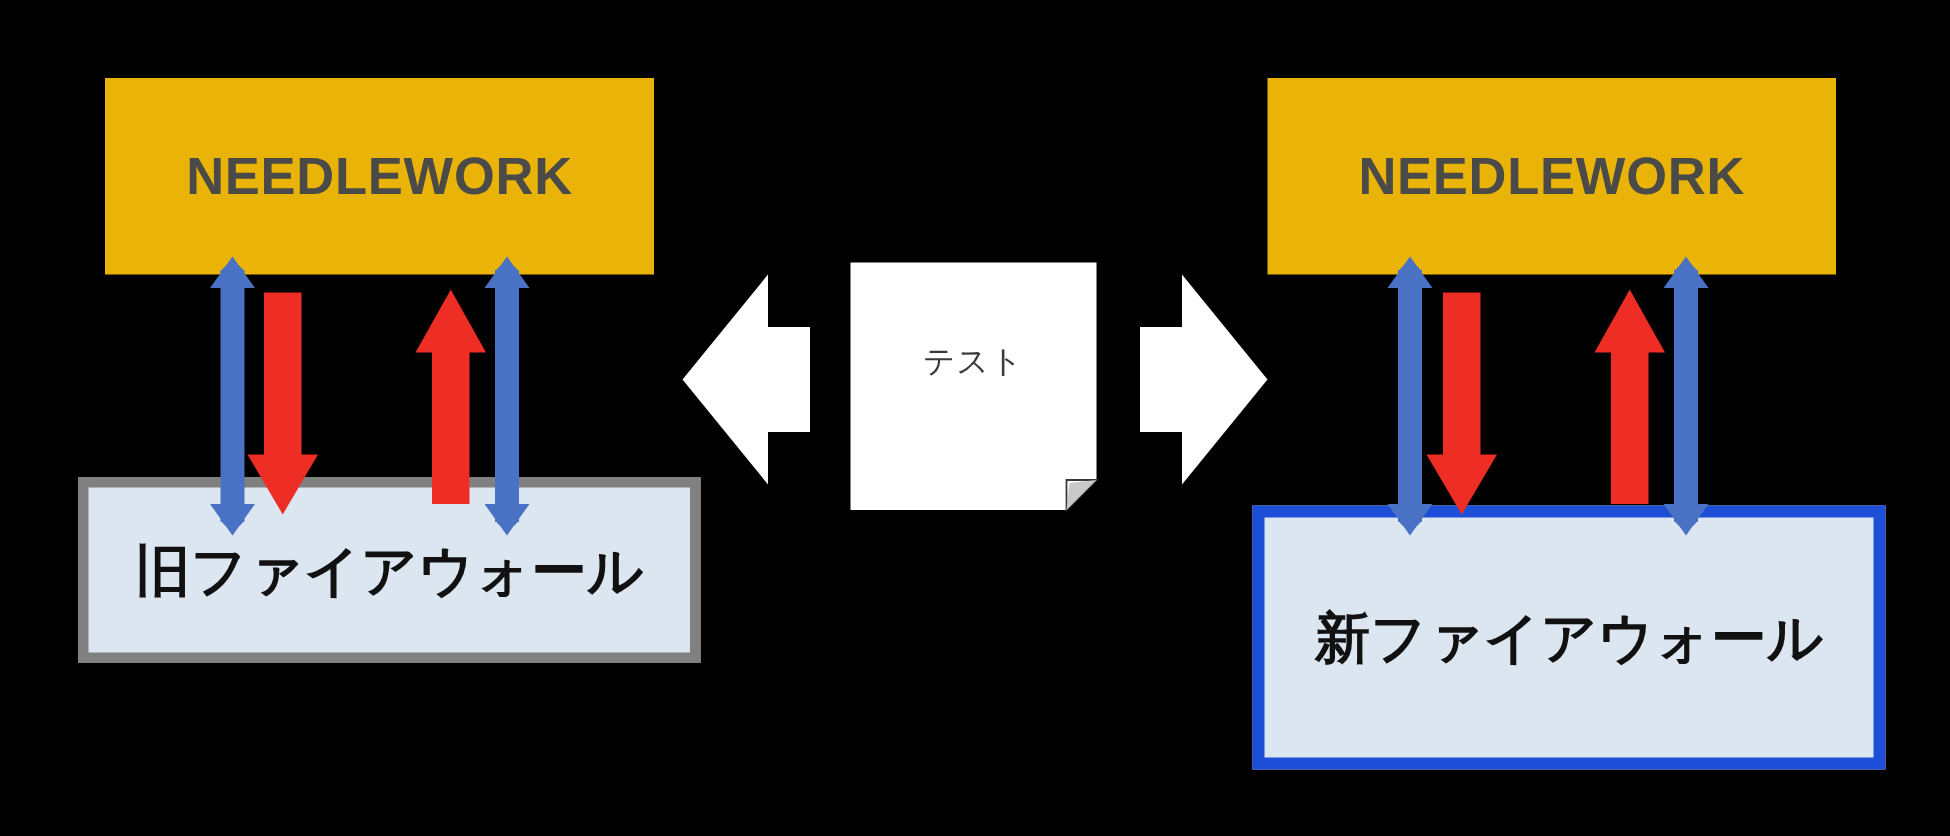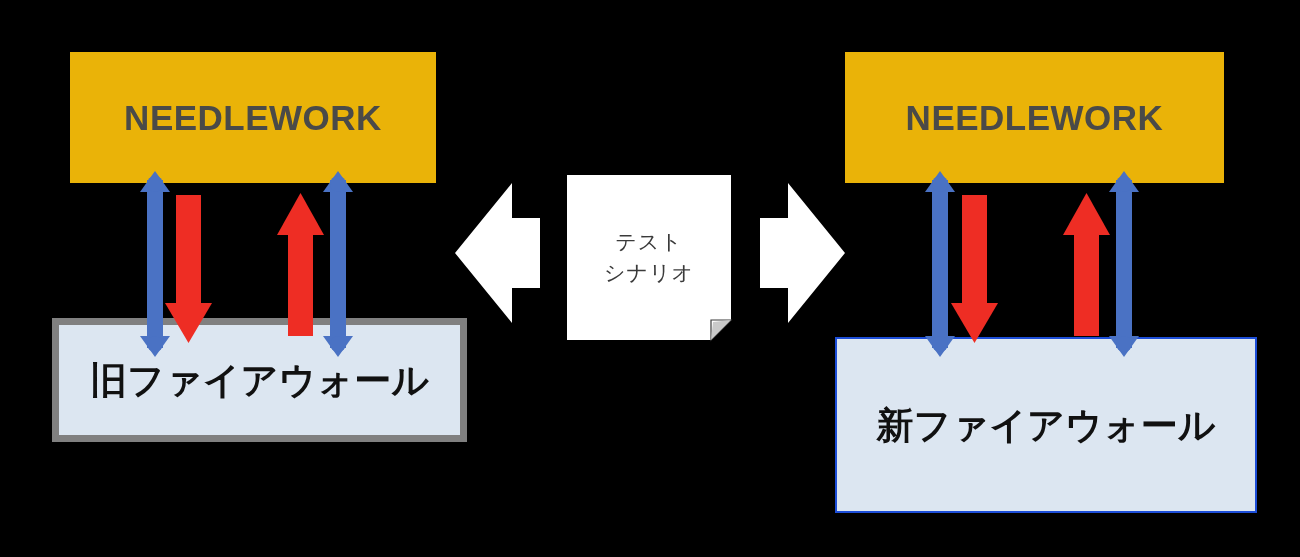--- a/index.html
+++ b/index.html
@@ -45,21 +45,21 @@
   }
 
   
   .firewall-box {
     background: #DCE6F1;
   }
   .firewall-box.old {
     border: 7px solid #808080;
   }
   .firewall-box.new {
-    border: 2px solid #1d4ed8;
+    border: 8px solid #1d4ed8;
   }
   .firewall-label {
     color: #111111;
     font-size: 37px;
     font-weight: bold;
     line-height: 1;
     white-space: nowrap;
     user-select: none;
   }
 
@@ -180,16 +180,15 @@
         <path d="M567 175 L731 175 L731 320 L711 340 L567 340 Z" fill="#FFFFFF"></path>
         <path d="M711 340 L711 320 L731 320 Z" fill="#FFFFFF" stroke="#3A3A3A" stroke-width="1.2"></path>
         <path d="M731 320 L711 340 L713 322 Z" fill="#C9C9C9"></path>
       </g>
 
     </svg>
   </div>
 
   <div class="scenario-doc" style="left:567px; top:175px; width:164px; height:165px; background:transparent;">
     <div class="scenario-text" style="top:52px;">テスト</div>
-    <div class="scenario-text" style="top:83px;">シナリオ</div>
   </div>
 
 </div>
 
 </body></html>

